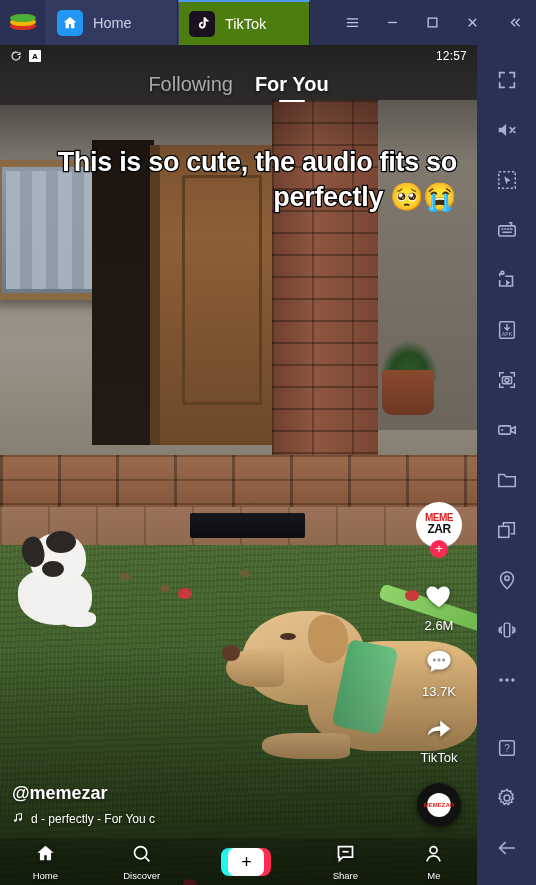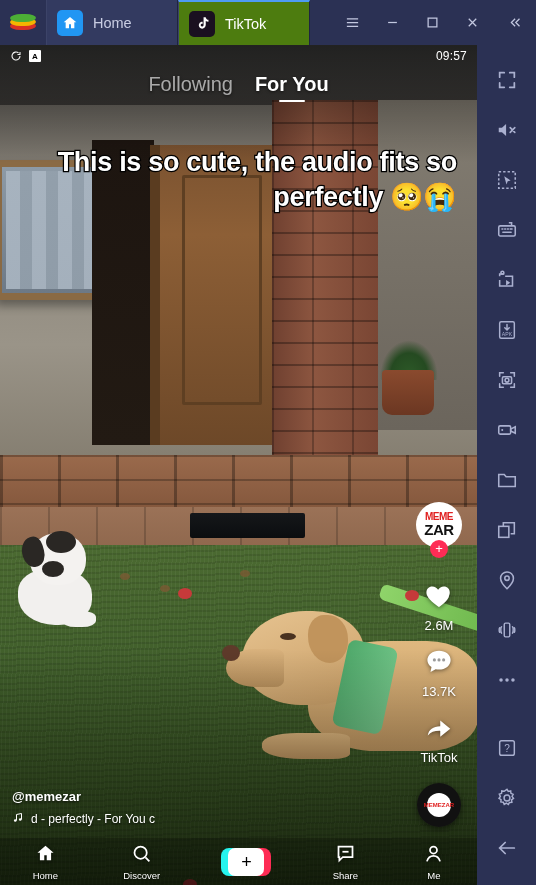--- a/index.html
+++ b/index.html
@@ -250,21 +250,21 @@
     display:flex; flex-direction:column; align-items:center; gap:4px;
   }
   .avatar-wrap { position:relative; width:46px; height:56px; margin-bottom:8px; }
   .avatar {
     width:46px; height:46px; border-radius:50%; background:#fff;
     border:1.5px solid rgba(255,255,255,.9);
     display:flex; flex-direction:column; align-items:center; justify-content:center;
     overflow:hidden;
   }
   .avatar .l1 { font-size:10px; font-weight:900; color:#e02020; letter-spacing:-0.5px; line-height:1;}
-  .avatar .l2 { font-size:15px; font-weight:900; color:#111; letter-spacing:-0.5px; line-height:1.1;}
+  .avatar .l2 { font-size:12px; font-weight:900; color:#111; letter-spacing:-0.5px; line-height:1.1;}
   .follow-plus {
     position:absolute; bottom:0; left:50%; transform:translateX(-50%);
     width:18px; height:18px; border-radius:50%; background:#fe2c55; color:#fff;
     font-size:13px; line-height:17px; text-align:center; font-weight:500;
   }
   .action { display:flex; flex-direction:column; align-items:center; margin-top:10px; cursor:pointer; }
   .action svg { filter: drop-shadow(0 1px 2px rgba(0,0,0,.5)); }
   .action .cnt { color:#fff; font-size:13px; margin-top:3px; text-shadow:0 1px 3px rgba(0,0,0,.6); }
   .disc {
     margin-top:14px; width:44px; height:44px; border-radius:50%;
@@ -276,21 +276,21 @@
     width:24px; height:24px; border-radius:50%; background:#fff;
     display:flex; align-items:center; justify-content:center;
     font-size:6px; font-weight:900; color:#e02020; line-height:1; text-align:center;
   }
 
   
   .caption {
     position:absolute; left:12px; bottom:58px; width:390px; color:#fff;
     text-shadow: 0 1px 3px rgba(0,0,0,.75);
   }
-  .cap-user { font-size:13px; font-weight:bold; margin-bottom:4px; }
+  .cap-user { font-size:18px; font-weight:bold; margin-bottom:4px; }
   .cap-text { font-size:12.5px; line-height:1.3; }
   .cap-music { display:flex; align-items:center; gap:7px; margin-top:7px; font-size:12px; }
   .cap-music svg { flex:0 0 auto; }
 
   
   .bottomnav {
     position:absolute; bottom:0; left:0; width:477px; height:47px;
     display:flex; align-items:center; justify-content:space-around;
     background: rgba(0,0,0,.22);
   }
@@ -438,21 +438,21 @@
     <div class="statusbar">
       <div class="sb-left">
         <span class="sb-ico">
           <svg viewBox="0 0 24 24" stroke="#fff" stroke-width="2.2" fill="none">
             <path d="M20 12a8 8 0 1 1-3-6.2"></path>
               <path d="M20 4v5h-5"></path>
           </svg>
         </span>
         <span class="sb-a">A</span>
       </div>
-      <span class="sb-time">09:57</span>
+      <span class="sb-time">12:57</span>
     </div>
 
     <div class="feedtabs">
       <div class="feedtab">Following</div>
       <div class="feedtab active">For You</div>
     </div>
 
     <div class="vidtext">This is so cute, the audio fits so perfectly 🥺😭</div>
 
     <div class="rail">

